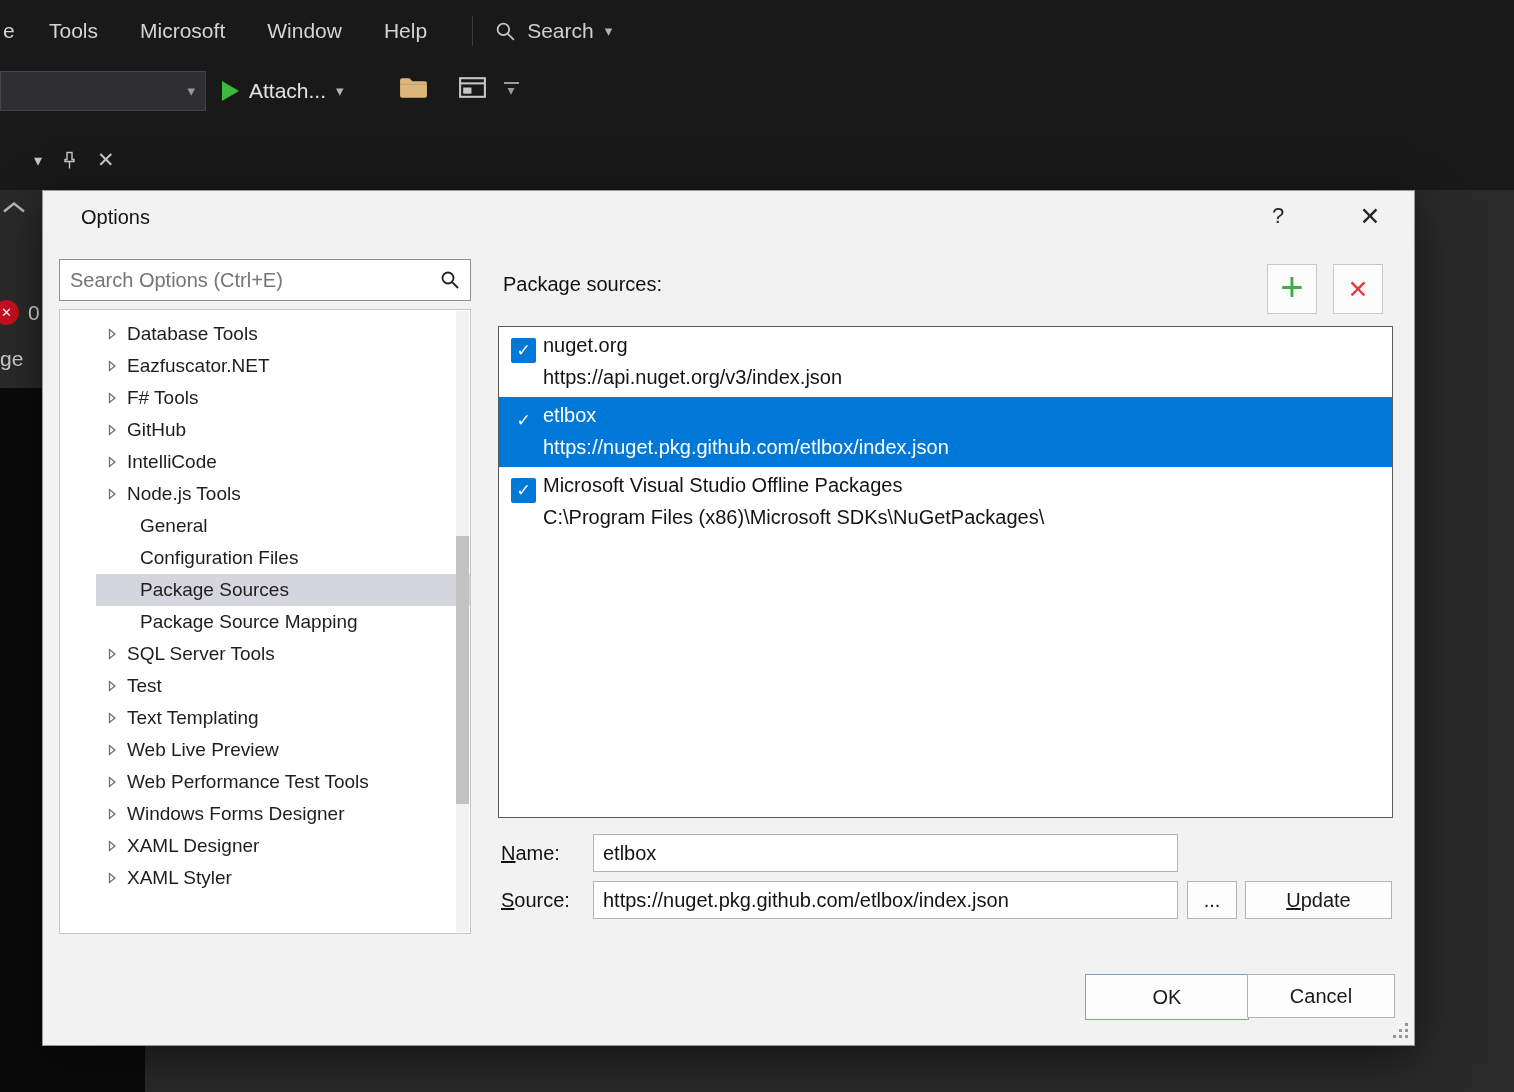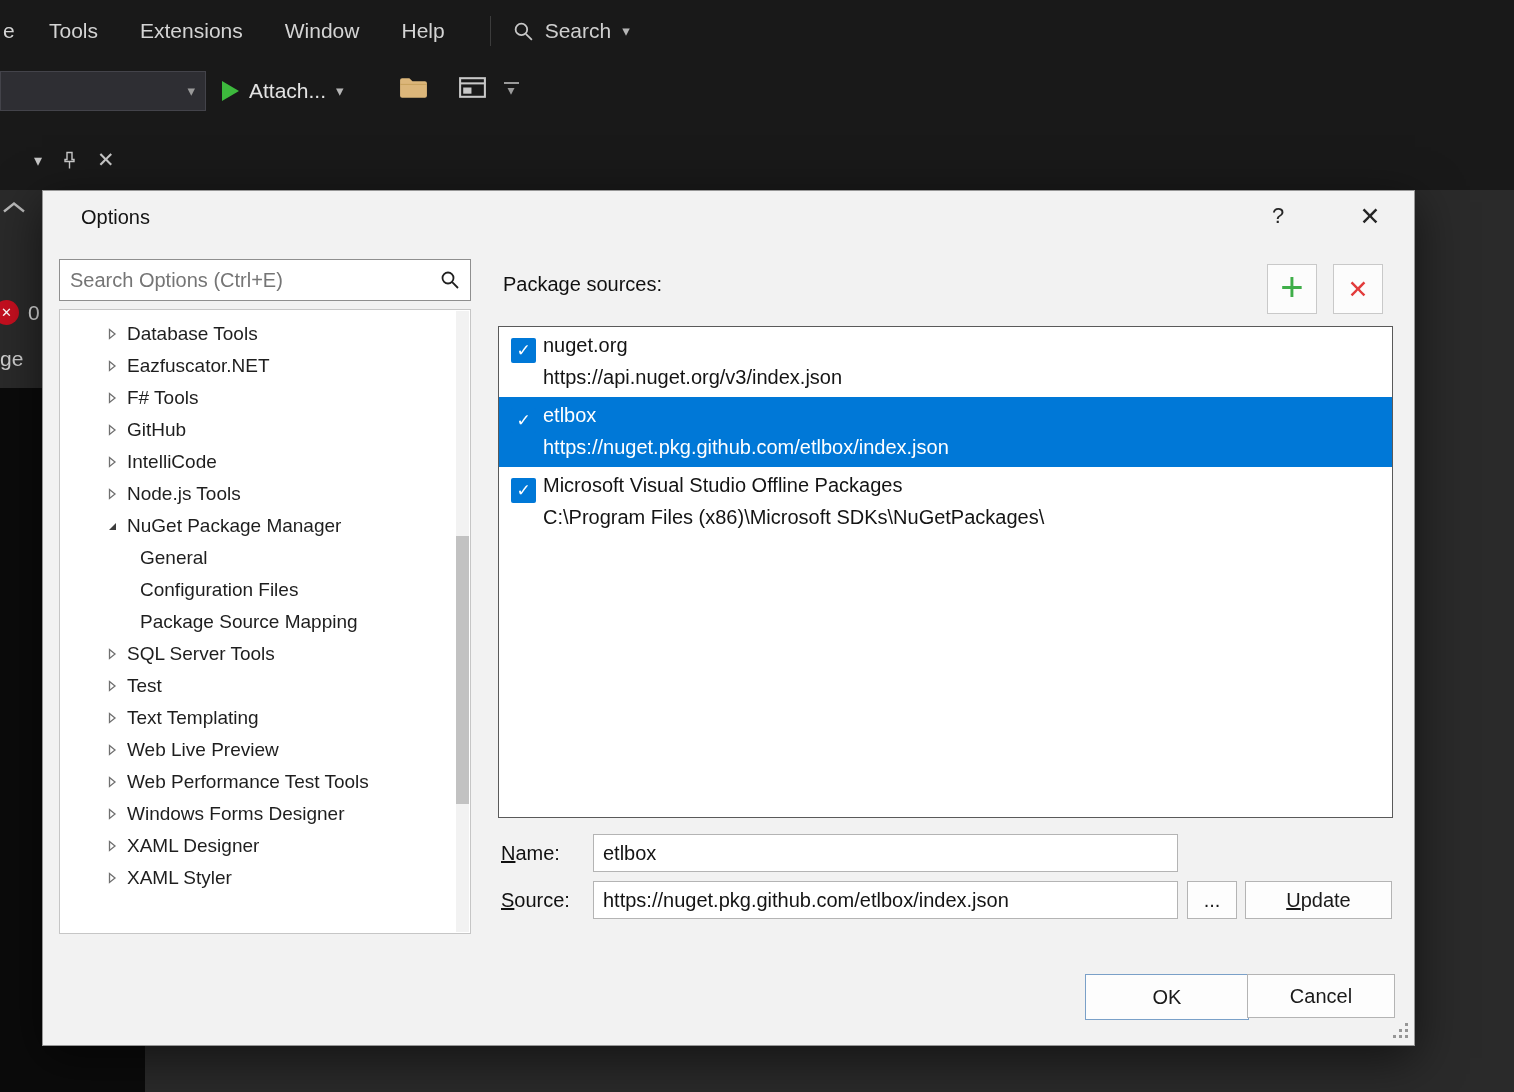--- a/index.html
+++ b/index.html
@@ -90,21 +90,21 @@
 </head>
 <body>
 
 <div class="screen">
 
   <div class="topband">
     <div class="menubar">
       <span class="menu-partial">e</span>
       <div class="menu-items">
           <span class="menu-item">Tools</span>
-          <span class="menu-item">Extensions</span>
+          <span class="menu-item">Microsoft</span>
           <span class="menu-item">Window</span>
           <span class="menu-item">Help</span>
         </div>
       <div class="menu-sep"></div>
       <div class="menu-search">
         <span style="display:inline-flex;">
           <svg width="21" height="21" viewBox="0 0 20 20">
               <circle cx="8" cy="8" r="5.5" fill="none" stroke="#c8c8c8" stroke-width="1.7"></circle>
               <path d="M12.2 12.2 L18 18" stroke="#c8c8c8" stroke-width="1.7"></path>
             </svg>
@@ -231,33 +231,28 @@
           <span class="lbl">IntelliCode</span>
         </div>
         <div class="tree-row">
           <span class="twisty">
             <svg width="12" height="12" viewBox="0 0 12 12">
               <path d="M3.5 1.5 L9 6 L3.5 10.5 Z" fill="none" stroke="#707070" stroke-width="1.3"></path>
             </svg>
           </span>
           <span class="lbl">Node.js Tools</span>
         </div>
-        <div class="tree-row">
-          <span class="twisty">
-            <svg width="12" height="12" viewBox="0 0 12 12">
-              <path d="M10 3 L10 10 L3 10 Z" fill="#3c3c3c"></path>
-            </svg>
-          </span>
-          <span class="lbl">NuGet Package Manager</span>
-        </div>
         <div class="tree-row child">
           <span class="lbl">General</span>
         </div>
         <div class="tree-row child">
           <span class="lbl">Configuration Files</span>
+        </div>
+        <div class="tree-row selected child">
+          <span class="lbl">Package Sources</span>
         </div>
         <div class="tree-row child">
           <span class="lbl">Package Source Mapping</span>
         </div>
         <div class="tree-row">
           <span class="twisty">
             <svg width="12" height="12" viewBox="0 0 12 12">
               <path d="M3.5 1.5 L9 6 L3.5 10.5 Z" fill="none" stroke="#707070" stroke-width="1.3"></path>
             </svg>
           </span>

